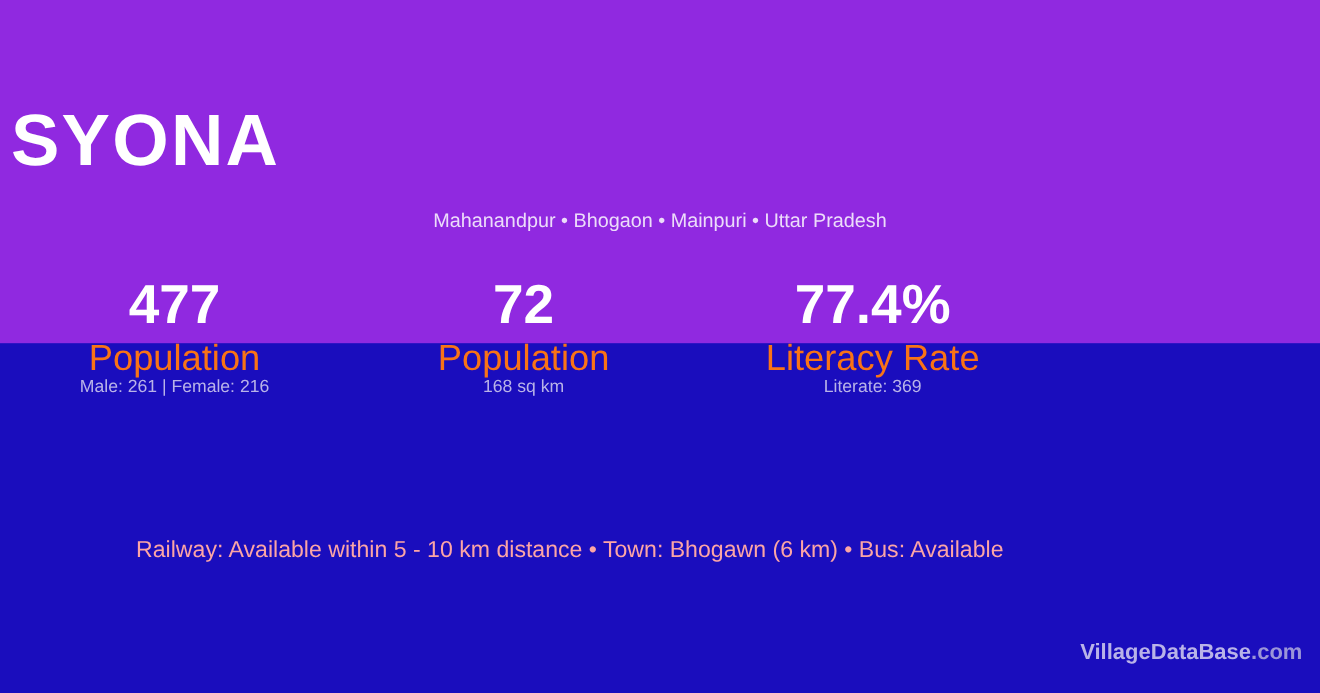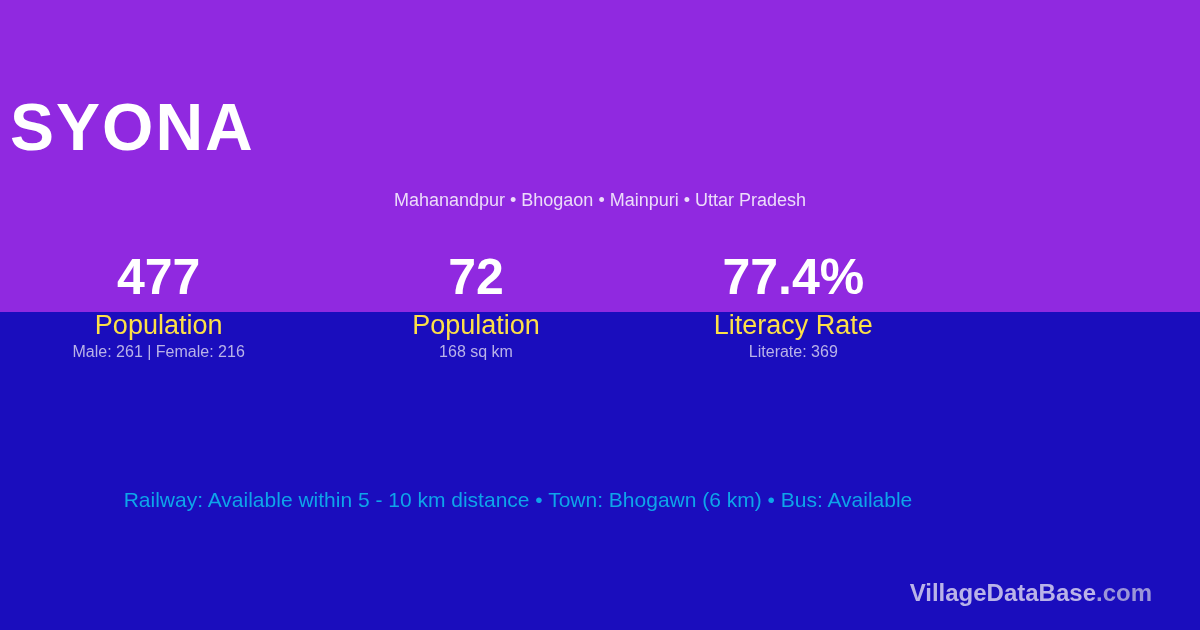--- a/index.html
+++ b/index.html
@@ -63,48 +63,48 @@
     flex: 1 1 0;
     text-align: center;
   }
   .stat-value {
     color: #ffffff;
     font-size: 50px;
     font-weight: bold;
     line-height: 58px;
   }
   .stat-label {
-    color: #fde047;
-    font-size: 27px;
+    color: #f97316;
+    font-size: 33px;
     font-weight: normal;
     line-height: 32px;
     margin-top: 3px;
   }
   .stat-sub {
     color: #b9b3e8;
     font-size: 16px;
     font-weight: normal;
     line-height: 22px;
     margin-top: 0;
   }
   .facilities {
     position: absolute;
     left: 0;
     top: 486px;
     width: 1036px;
     text-align: center;
-    color: #0ea5e9;
+    color: #fca5a5;
     font-size: 21px;
     line-height: 28px;
   }
   .brand {
     position: absolute;
-    right: 48px;
+    right: 16px;
     bottom: 22px;
-    font-size: 24px;
+    font-size: 20px;
     font-weight: bold;
     line-height: 30px;
     color: #b9b3e8;
   }
   .brand .brand-suffix {
     color: #9b95d8;
   }
 </style>
 </head>
 <body>

